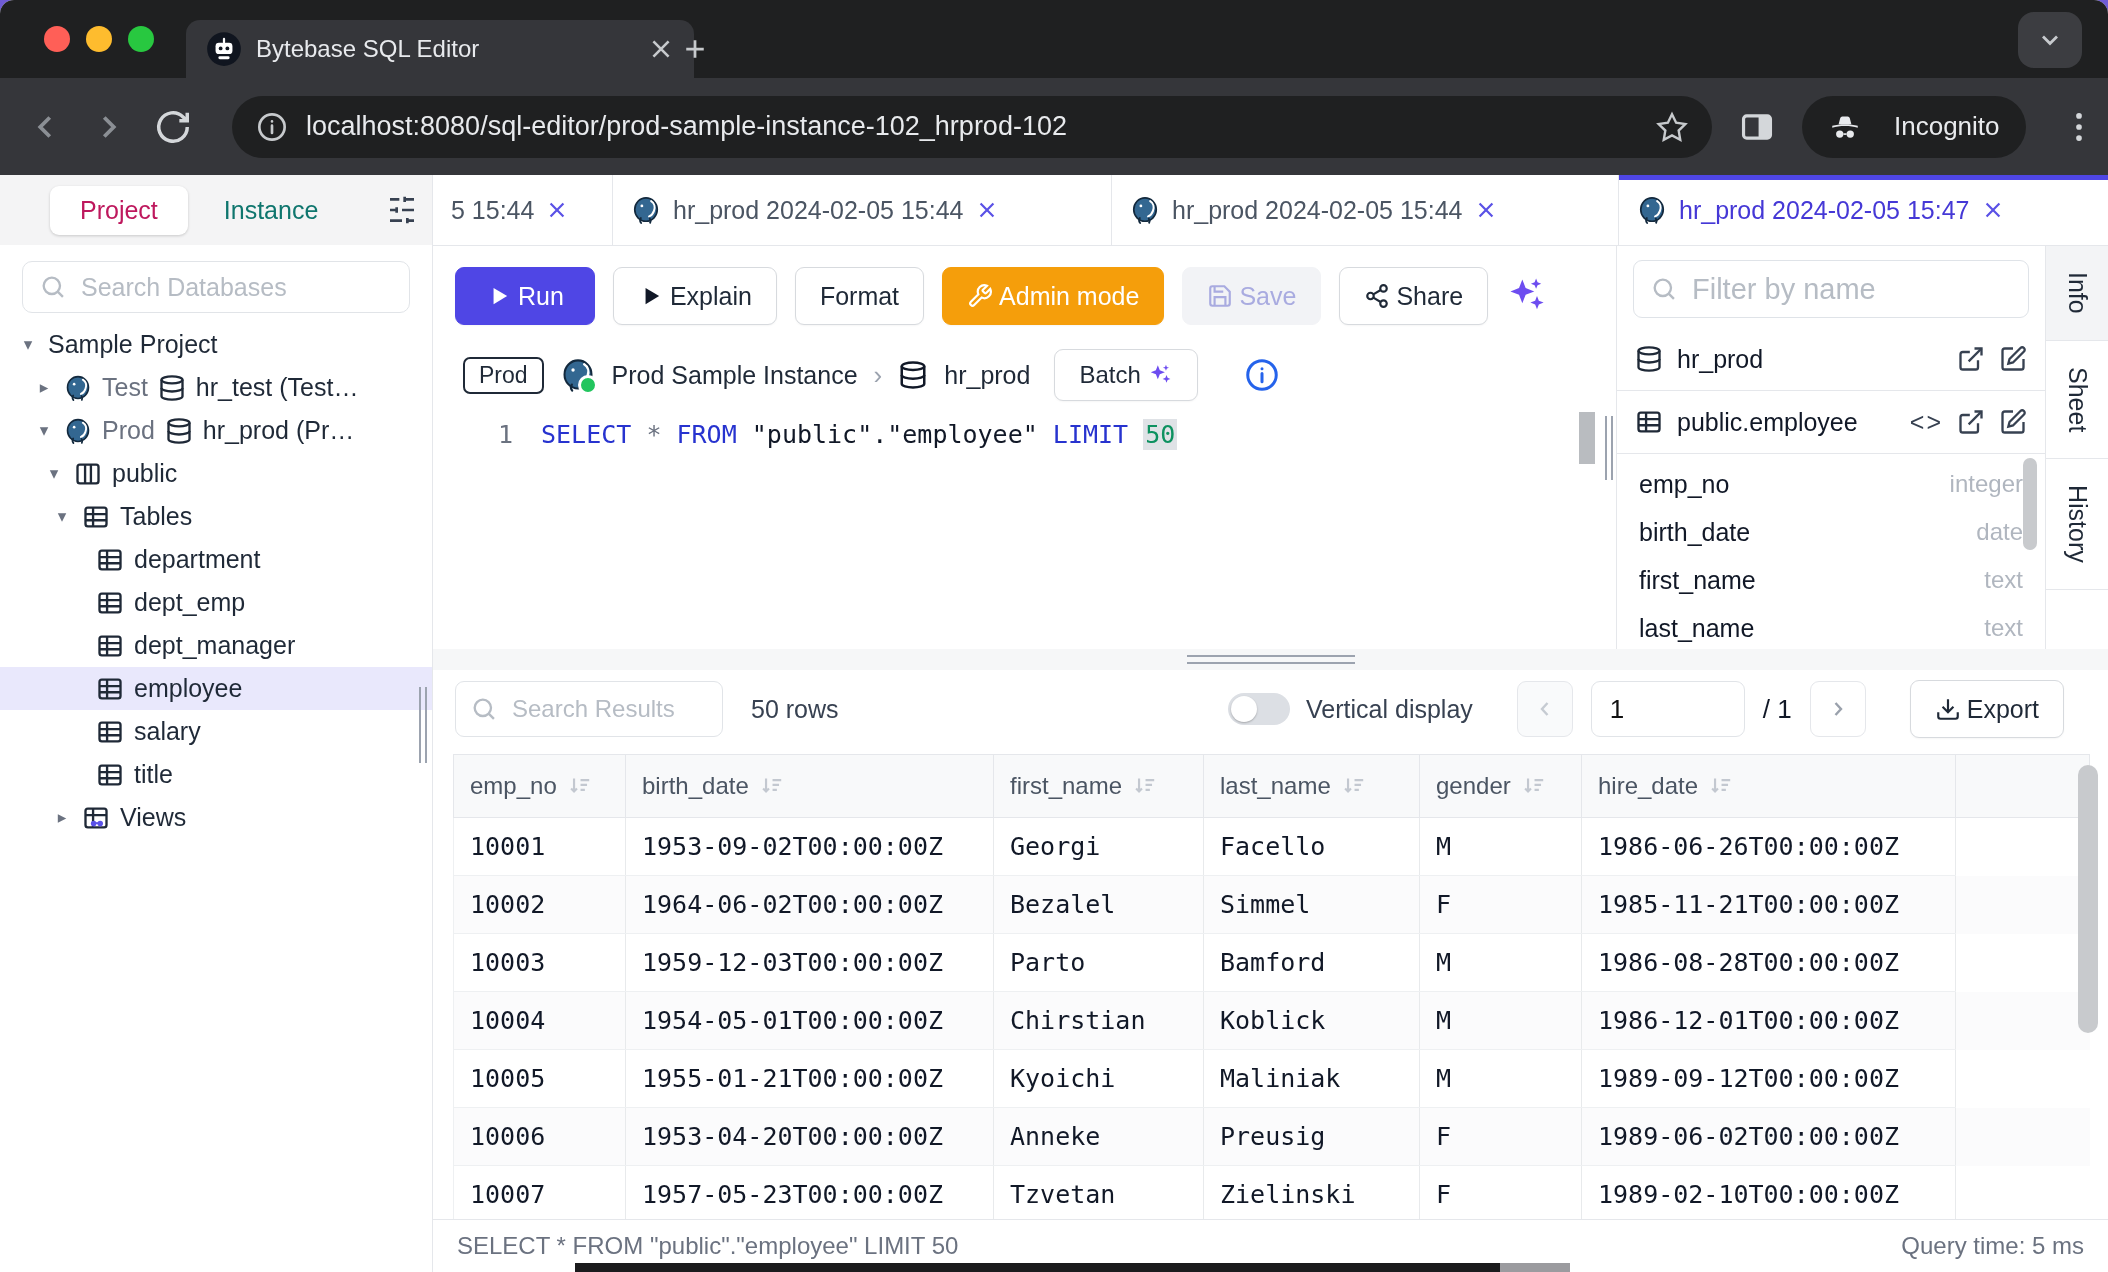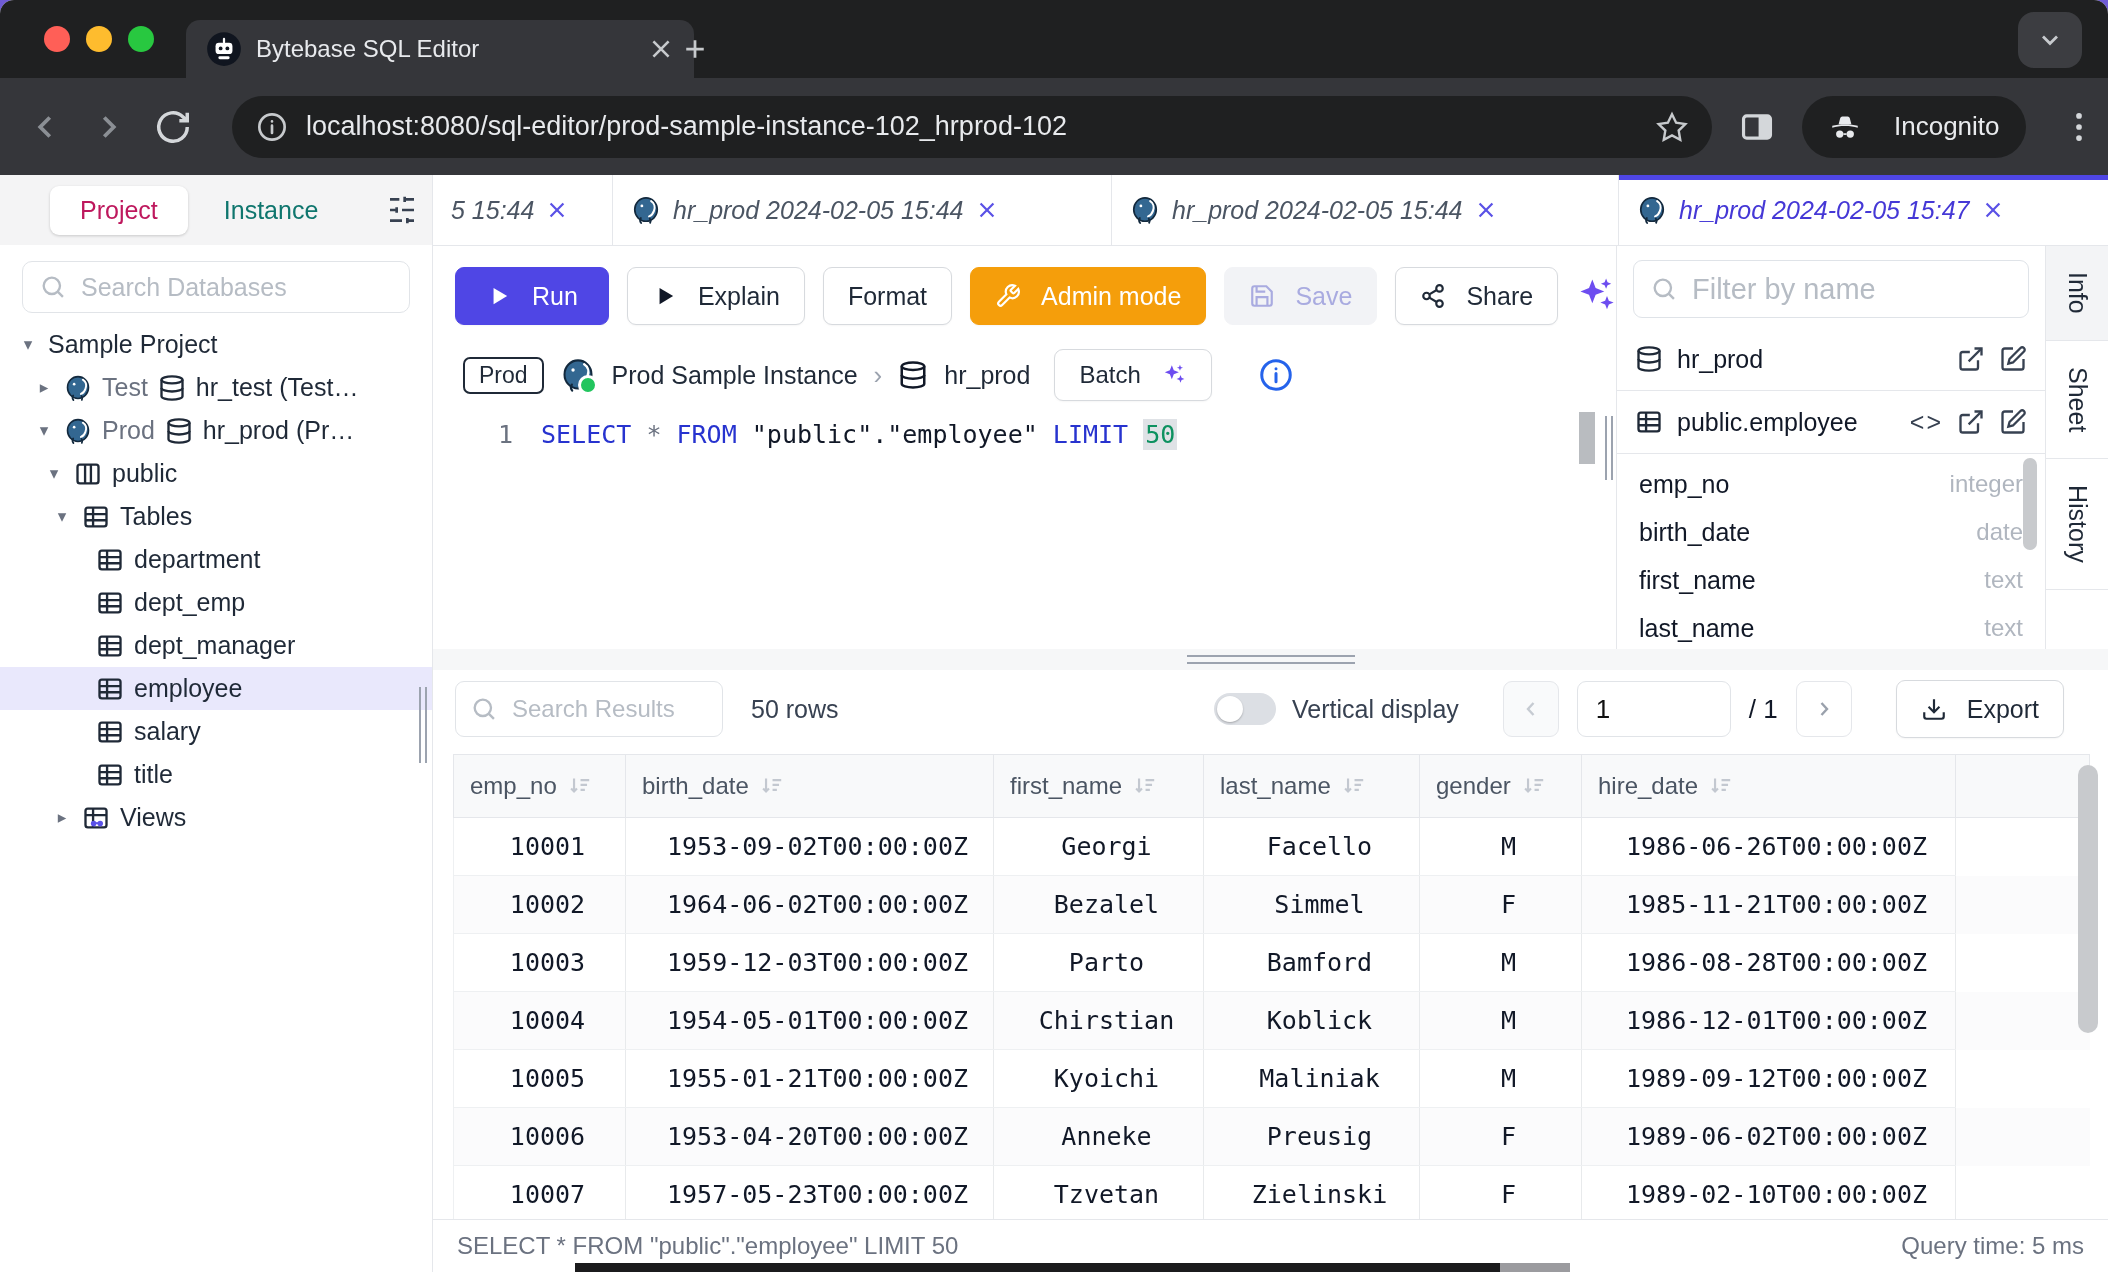--- a/index.html
+++ b/index.html
@@ -52,34 +52,34 @@
   .dim{color:#6b7280;}
   .ticon{width:28px;height:28px;flex:none;color:#1f2937;}
   .sel{background:#e9e8fc;}
   .sb-resize{position:absolute;right:3px;top:512px;width:10px;height:76px;display:flex;gap:4px;}
   .sb-resize i{width:2px;height:100%;background:#9ca3af;display:block;}
 
   
   .main{flex:1;display:flex;flex-direction:column;min-width:0;}
   .wtabs{height:70px;border-bottom:1px solid #e5e7eb;display:flex;align-items:stretch;flex:none;}
   .wtab{display:flex;align-items:center;gap:12px;padding:0 18px;border-right:1px solid #e5e7eb;
-        font-size:25px;color:#4b5563;position:relative;white-space:nowrap;overflow:hidden;font-style:italic;}
+        font-size:25px;color:#4b5563;position:relative;white-space:nowrap;overflow:hidden;}
   .wtab .pg{width:30px;height:30px;flex:none;}
   .wtab .x{width:22px;height:22px;color:#5a51e6;flex:none;}
   .wtab.active{color:#4538d6;}
   .wtab.active::before{content:"";position:absolute;top:0;left:0;right:0;height:5px;background:#4f46e5;}
   .wt1{width:143px;flex:none;}
   .wt2{width:462px;flex:none;}.wt3{width:470px;flex:none;}.wt4{width:470px;flex:none;}
 
   .upper{height:403px;display:flex;flex:none;min-width:0;}
   .center{flex:1;display:flex;flex-direction:column;min-width:0;position:relative;}
 
   .toolbar{height:100px;display:flex;align-items:center;padding:0 0 0 22px;flex:none;}
   .btn{height:58px;border:1px solid #d7dade;border-radius:9px;background:#fff;color:#1f2937;
-       font-size:25px;display:flex;align-items:center;gap:20px;padding:0 24px;flex:none;
+       font-size:25px;display:flex;align-items:center;gap:6px;padding:0 24px;flex:none;
        box-shadow:0 1px 2px rgba(0,0,0,.04);}
   .btn+.btn{margin-left:18px;}
   .btn svg{width:26px;height:26px;}
   .btn-run{background:#4f46e5;border-color:#4f46e5;color:#fff;padding:0 30px;}
   .btn-admin{margin-left:46px;background:#f59e0b;border-color:#f59e0b;color:#fff;}
   .btn-save{margin-left:10px;background:#f2f3f6;border-color:#f2f3f6;color:#a9abe0;box-shadow:none;}
   .btn-share{margin-left:28px;}
   .ai-spark{margin-left:16px;width:44px;height:44px;color:#6d4df0;flex:none;}
 
   .crumbs{height:58px;display:flex;align-items:center;padding-left:30px;gap:16px;flex:none;font-size:25px;color:#1f2937;}
@@ -155,21 +155,21 @@
 
   .grid-wrap{flex:1;padding:6px 18px 0 20px;overflow:hidden;}
   table.grid{border-collapse:collapse;width:100%;table-layout:fixed;}
   .grid th{background:#f8f9fa;border:1px solid #e5e7eb;border-left:0;font-weight:normal;
            font-size:24px;color:#4b5563;text-align:left;height:62px;padding:0 0 0 16px;}
   .grid th:first-child{border-left:1px solid #e5e7eb;}
   .grid th .hwrap{display:flex;align-items:center;gap:10px;}
   .sortic{width:26px;height:26px;color:#c3c8d0;flex:none;}
   .grid td{border-right:1px solid #e8eaec;border-bottom:1px solid #eef0f2;height:57px;
            font-family:"DejaVu Sans Mono",monospace;font-size:25px;color:#111827;padding:0 0 0 16px;
-           white-space:nowrap;overflow:hidden;text-align:center;}
+           white-space:nowrap;overflow:hidden;}
   .grid td:first-child{border-left:1px solid #eef0f2;}
   .grid tr:nth-child(even) td{background:#fbfbfc;}
   .grid td.filler,.grid th.filler{border-right:0;border-bottom:0;background:#fff;padding:0;}
   .grid th.filler{background:#f8f9fa;border-right:1px solid #e5e7eb;border-bottom:1px solid #e5e7eb;}
   .res-scroll{position:absolute;right:10px;top:116px;width:20px;height:268px;border-radius:10px;background:#c8cacd;}
 
   .statusbar{height:52px;border-top:1px solid #e5e7eb;display:flex;align-items:center;
              padding:0 24px;font-size:24px;color:#6b7280;flex:none;}
   .q-time{margin-left:auto;}
 

